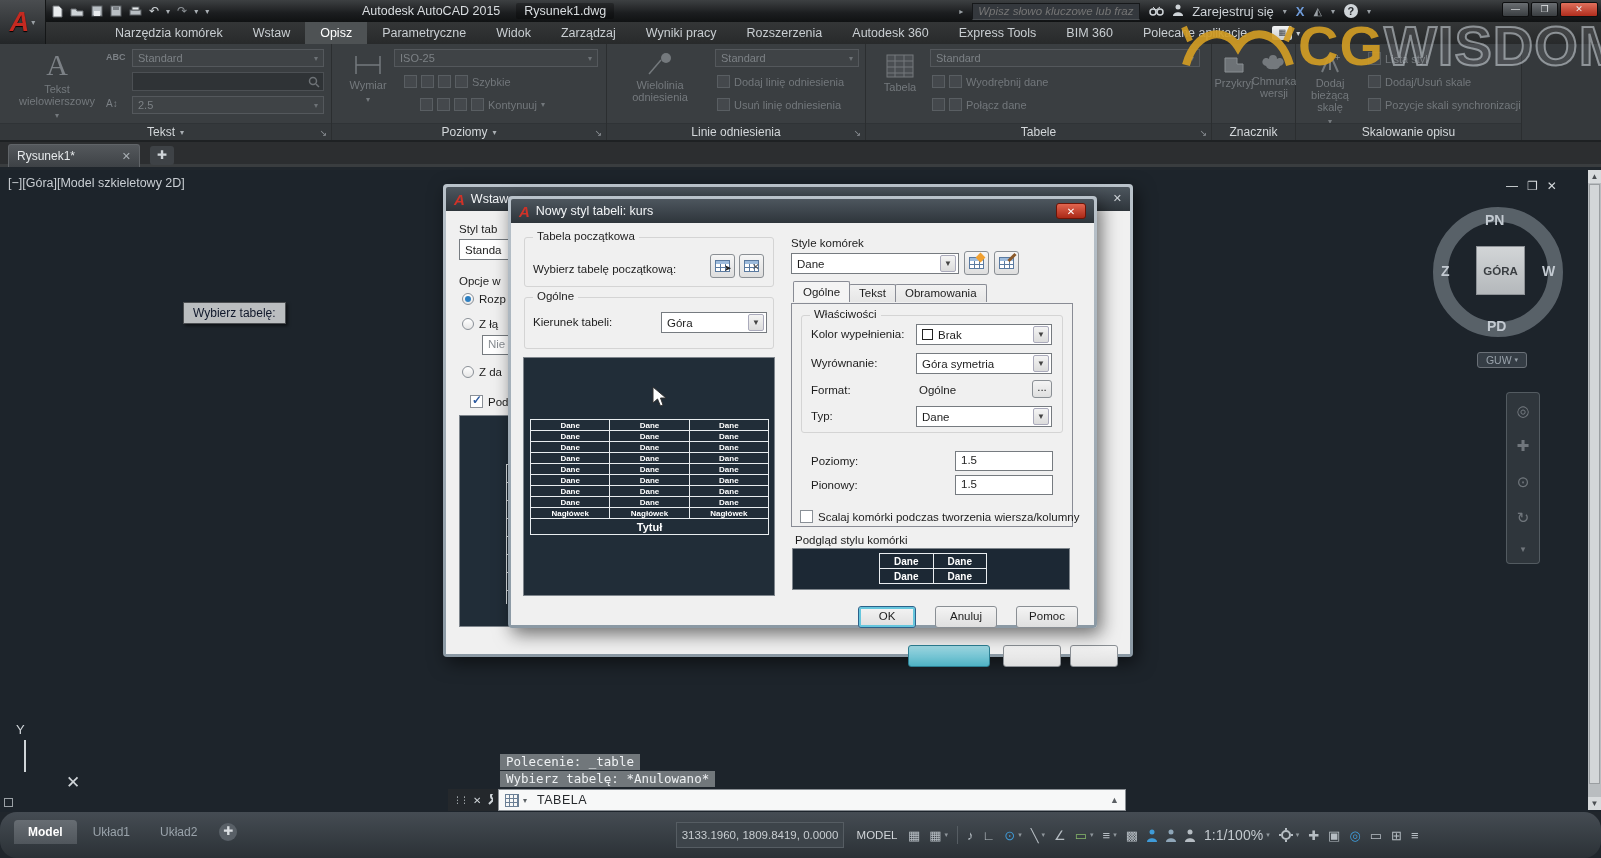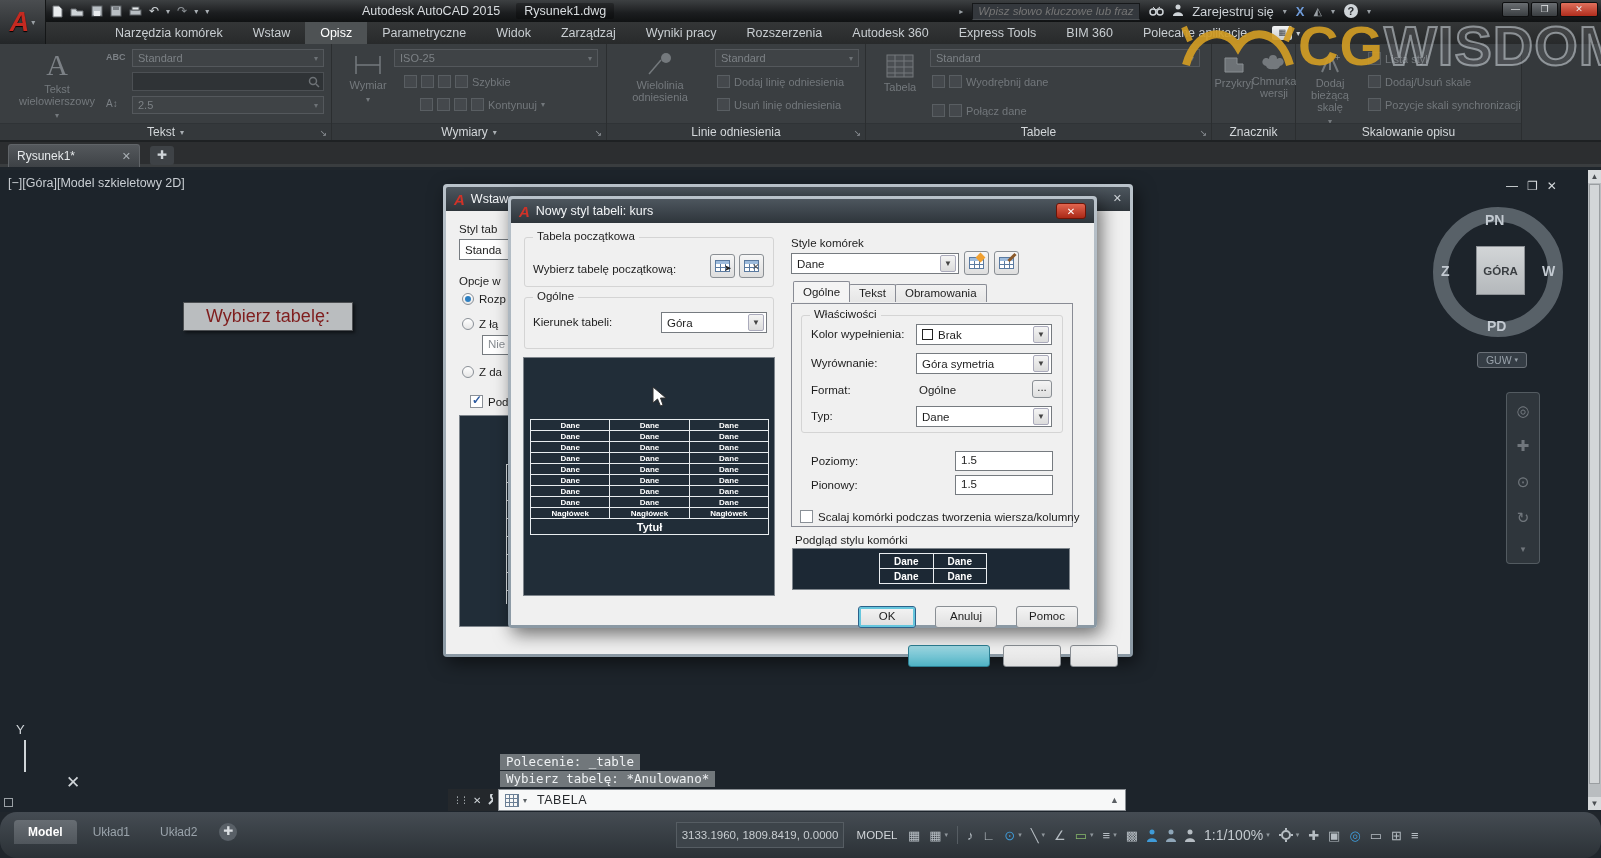--- a/index.html
+++ b/index.html
@@ -80,21 +80,21 @@
     border-radius:3px 3px 0 0; color:#e6e9eb; font-size:12px; display:flex;
     align-items:center; padding:0 8px; gap:18px; }
   .doctab .x { color:#aab0b5; font-size:11px; margin-left:auto; }
   .newtab { position:absolute; left:150px; top:4px; width:24px; height:19px; border-radius:3px;
     background:#3e4246; color:#cfd4d8; font-size:12px; text-align:center; line-height:18px; }
 
   
   .canvas { position:absolute; left:0; top:170px; width:1601px; height:642px; background:#1d242b; z-index:1; }
   .vplabel { position:absolute; left:8px; top:6px; color:#c9ced3; font-size:12.5px; }
   .tooltip { position:absolute; left:183px; top:132px; background:#babdbf; border:1px solid #4c4f52;
-    color:#7f1d1d; font-size:18px; padding:3px 22px; box-shadow:2px 2px 3px rgba(0,0,0,.5); }
+    color:#0f172a; font-size:12px; padding:3px 9px; box-shadow:2px 2px 3px rgba(0,0,0,.5); }
   .hist { position:absolute; left:500px; top:584px; font-family:"DejaVu Sans Mono",monospace;
     font-size:12.5px; color:#eef1f3; }
   .hist div { background:rgba(125,131,134,.88); padding:0 6px 1px 6px; margin-bottom:1px; width:max-content; }
   .cmddock-dark { position:absolute; left:448px; top:619px; width:50px; height:22px; background:#24282c;
     display:flex; align-items:center; gap:6px; padding:0 5px; color:#cfd4d8; }
   .cmdbar { position:absolute; left:498px; top:619px; width:628px; height:22px; background:#f7f8f8;
     border:1px solid #8a8f94; display:flex; align-items:center; padding:0 6px; gap:4px; }
   .cmd-grid { width:14px; height:13px; border:1px solid #6a7f95;
     background-image:repeating-linear-gradient(0deg,transparent 0 3px,#6a7f95 3px 4px),
                      repeating-linear-gradient(90deg,transparent 0 3px,#6a7f95 3px 4px); }
@@ -342,21 +342,21 @@
     </div>
     <div class="ritem" style="left:88px;top:54px">
       <span class="rico"></span>
         <span class="rico"></span>
       <span class="rico"></span>
         <span class="rico"></span>
       <span>Kontynuuj</span>
         <span style="font-size:8px">▾</span>
     </div>
     <div class="pfoot">
-      <span>Wymiary</span>
+      <span>Poziomy</span>
         <span class="c">▾</span>
         <span class="dl">↘</span>
     </div>
   </div>
 
   <div class="panel" style="left:607px;width:259px">
     <div class="bigbtn" style="left:4px;top:8px;width:98px">
       <svg width="30" height="24">
           <path d="M4 22 L16 8" stroke="#74797d" stroke-width="1.5"></path>
           <circle cx="21" cy="6" r="5" fill="#74797d"></circle>
@@ -391,21 +391,21 @@
     </div>
     <div class="rdrop" style="left:64px;top:5px;width:270px">
       <span>Standard</span>
         <span class="c">▾</span>
     </div>
     <div class="ritem" style="left:66px;top:31px">
       <span class="rico"></span>
         <span class="rico"></span>
       <span>Wyodrębnij dane</span>
     </div>
-    <div class="ritem" style="left:66px;top:60px">
+    <div class="ritem" style="left:66px;top:54px">
       <span class="rico"></span>
         <span class="rico"></span>
       <span>Połącz dane</span>
     </div>
     <div class="pfoot">
       <span>Tabele</span>
         <span class="dl">↘</span>
     </div>
   </div>
 

